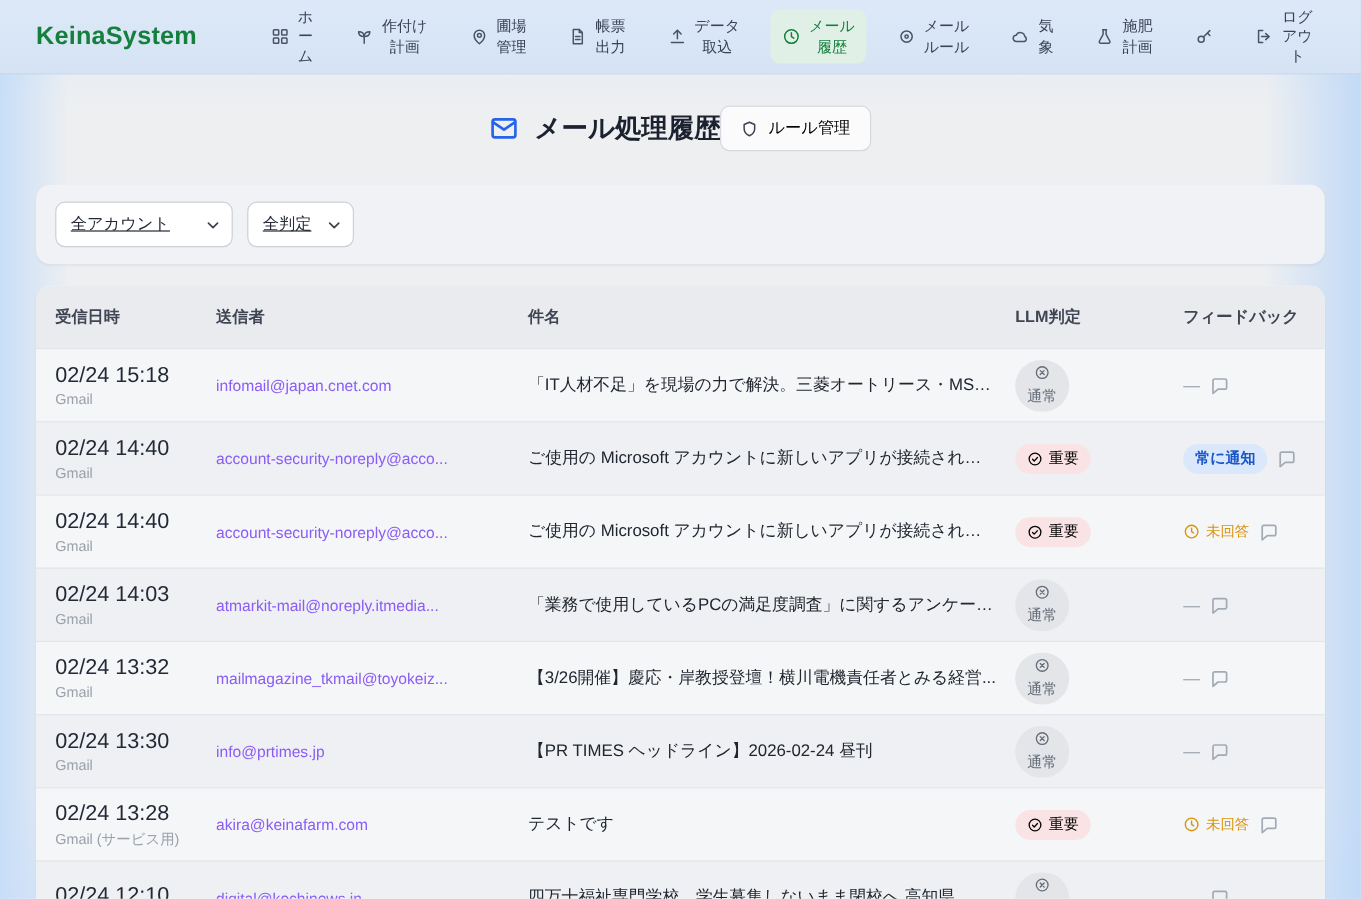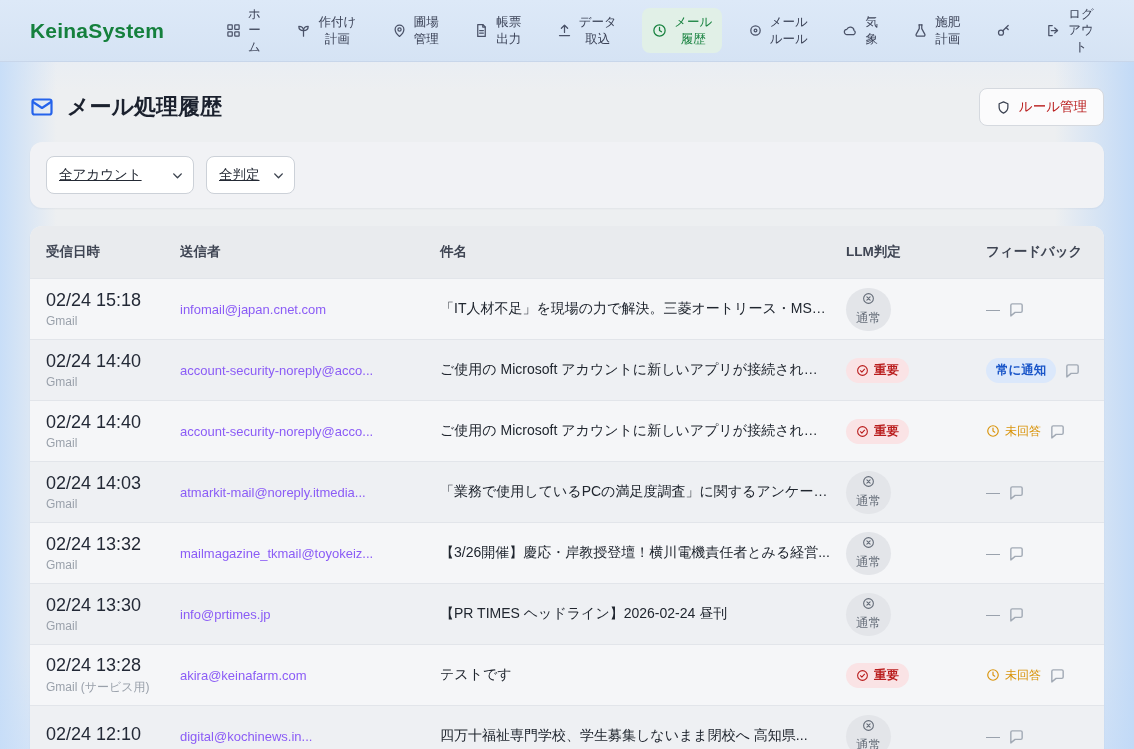--- a/index.html
+++ b/index.html
@@ -26,28 +26,28 @@
     display:flex; align-items:center; gap:7px;
     padding:6px 10px; border-radius:8px; color:#3b4257; cursor:pointer;
   }
   .nav-item .nicon { width:15px; height:15px; color:#4a5268; flex:0 0 auto; }
   .nav-item .nlabel { font-size:12.5px; line-height:1.3; white-space:pre-line; text-align:center; }
   .nav-item.active { background:#e1f0e7; color:#15803d; }
   .nav-item.active .nicon { color:#15803d; }
 
   
   main { padding:26px 30px 0 30px; }
-  .page-head { display:flex; align-items:center; justify-content:space-between; margin-bottom:16px; }
+  .page-head { display:flex; align-items:center; justify-content:center; margin-bottom:28px; }
   .page-title-wrap { display:flex; align-items:center; gap:13px; }
   .title-icon { width:24px; height:24px; color:#2563eb; }
   h1.page-title { font-size:22px; font-weight:bold; color:#1b212e; }
   .rule-btn {
     display:flex; align-items:center; gap:8px;
     background:#fbfbfc; border:1px solid #d5d9df; border-radius:8px;
-    padding:9px 16px; font-size:13.5px; color:#b91c1c; cursor:pointer;
+    padding:9px 16px; font-size:13.5px; color:#000000; cursor:pointer;
     font-family:inherit;
   }
   .rule-btn .bicon { width:15px; height:15px; color:#3a4150; }
 
   
   .filter-card {
     background:#f1f2f5; border-radius:12px; box-shadow:0 1px 2px rgba(20,30,50,.05);
     padding:14px 16px; display:flex; align-items:center; gap:12px; margin-bottom:18px;
   }
   .select {
@@ -79,21 +79,21 @@
   .dt-account { font-size:12px; color:#9aa1ab; margin-top:3px; }
   .sender { font-size:13px; color:#8b5cf6; overflow:hidden; text-overflow:ellipsis; white-space:nowrap; padding-right:14px; }
   .subject { font-size:14px; color:#20262f; overflow:hidden; text-overflow:ellipsis; white-space:nowrap; }
 
   .badge {
     display:inline-flex; align-items:center; gap:5px;
     border-radius:999px; padding:4px 10px; font-size:12.5px; white-space:nowrap;
   }
   .badge .sicon { width:13px; height:13px; }
   .judg-normal    { background:#e3e5e9; color:#646c78;flex-direction:column; }
-  .judg-important { background:#fae3e5; color:#b91c1c; font-weight:bold; }
+  .judg-important { background:#fae3e5; color:#000000; font-weight:normal; }
   .fb-always      { background:#dbe8fb; color:#1a56c9; font-weight:bold; }
   .fb-pending { display:inline-flex; align-items:center; gap:5px; color:#d9940c; font-size:12px; white-space:nowrap; }
   .fb-pending .sicon { width:14px; height:14px; }
   .fb-dash { color:#9aa2ad; font-size:14px; }
   .comment-btn { width:17px; height:17px; color:#a2aab5; cursor:pointer; flex:0 0 auto; }
 </style>
 </head>
 <body>
 
 <div class="app">

